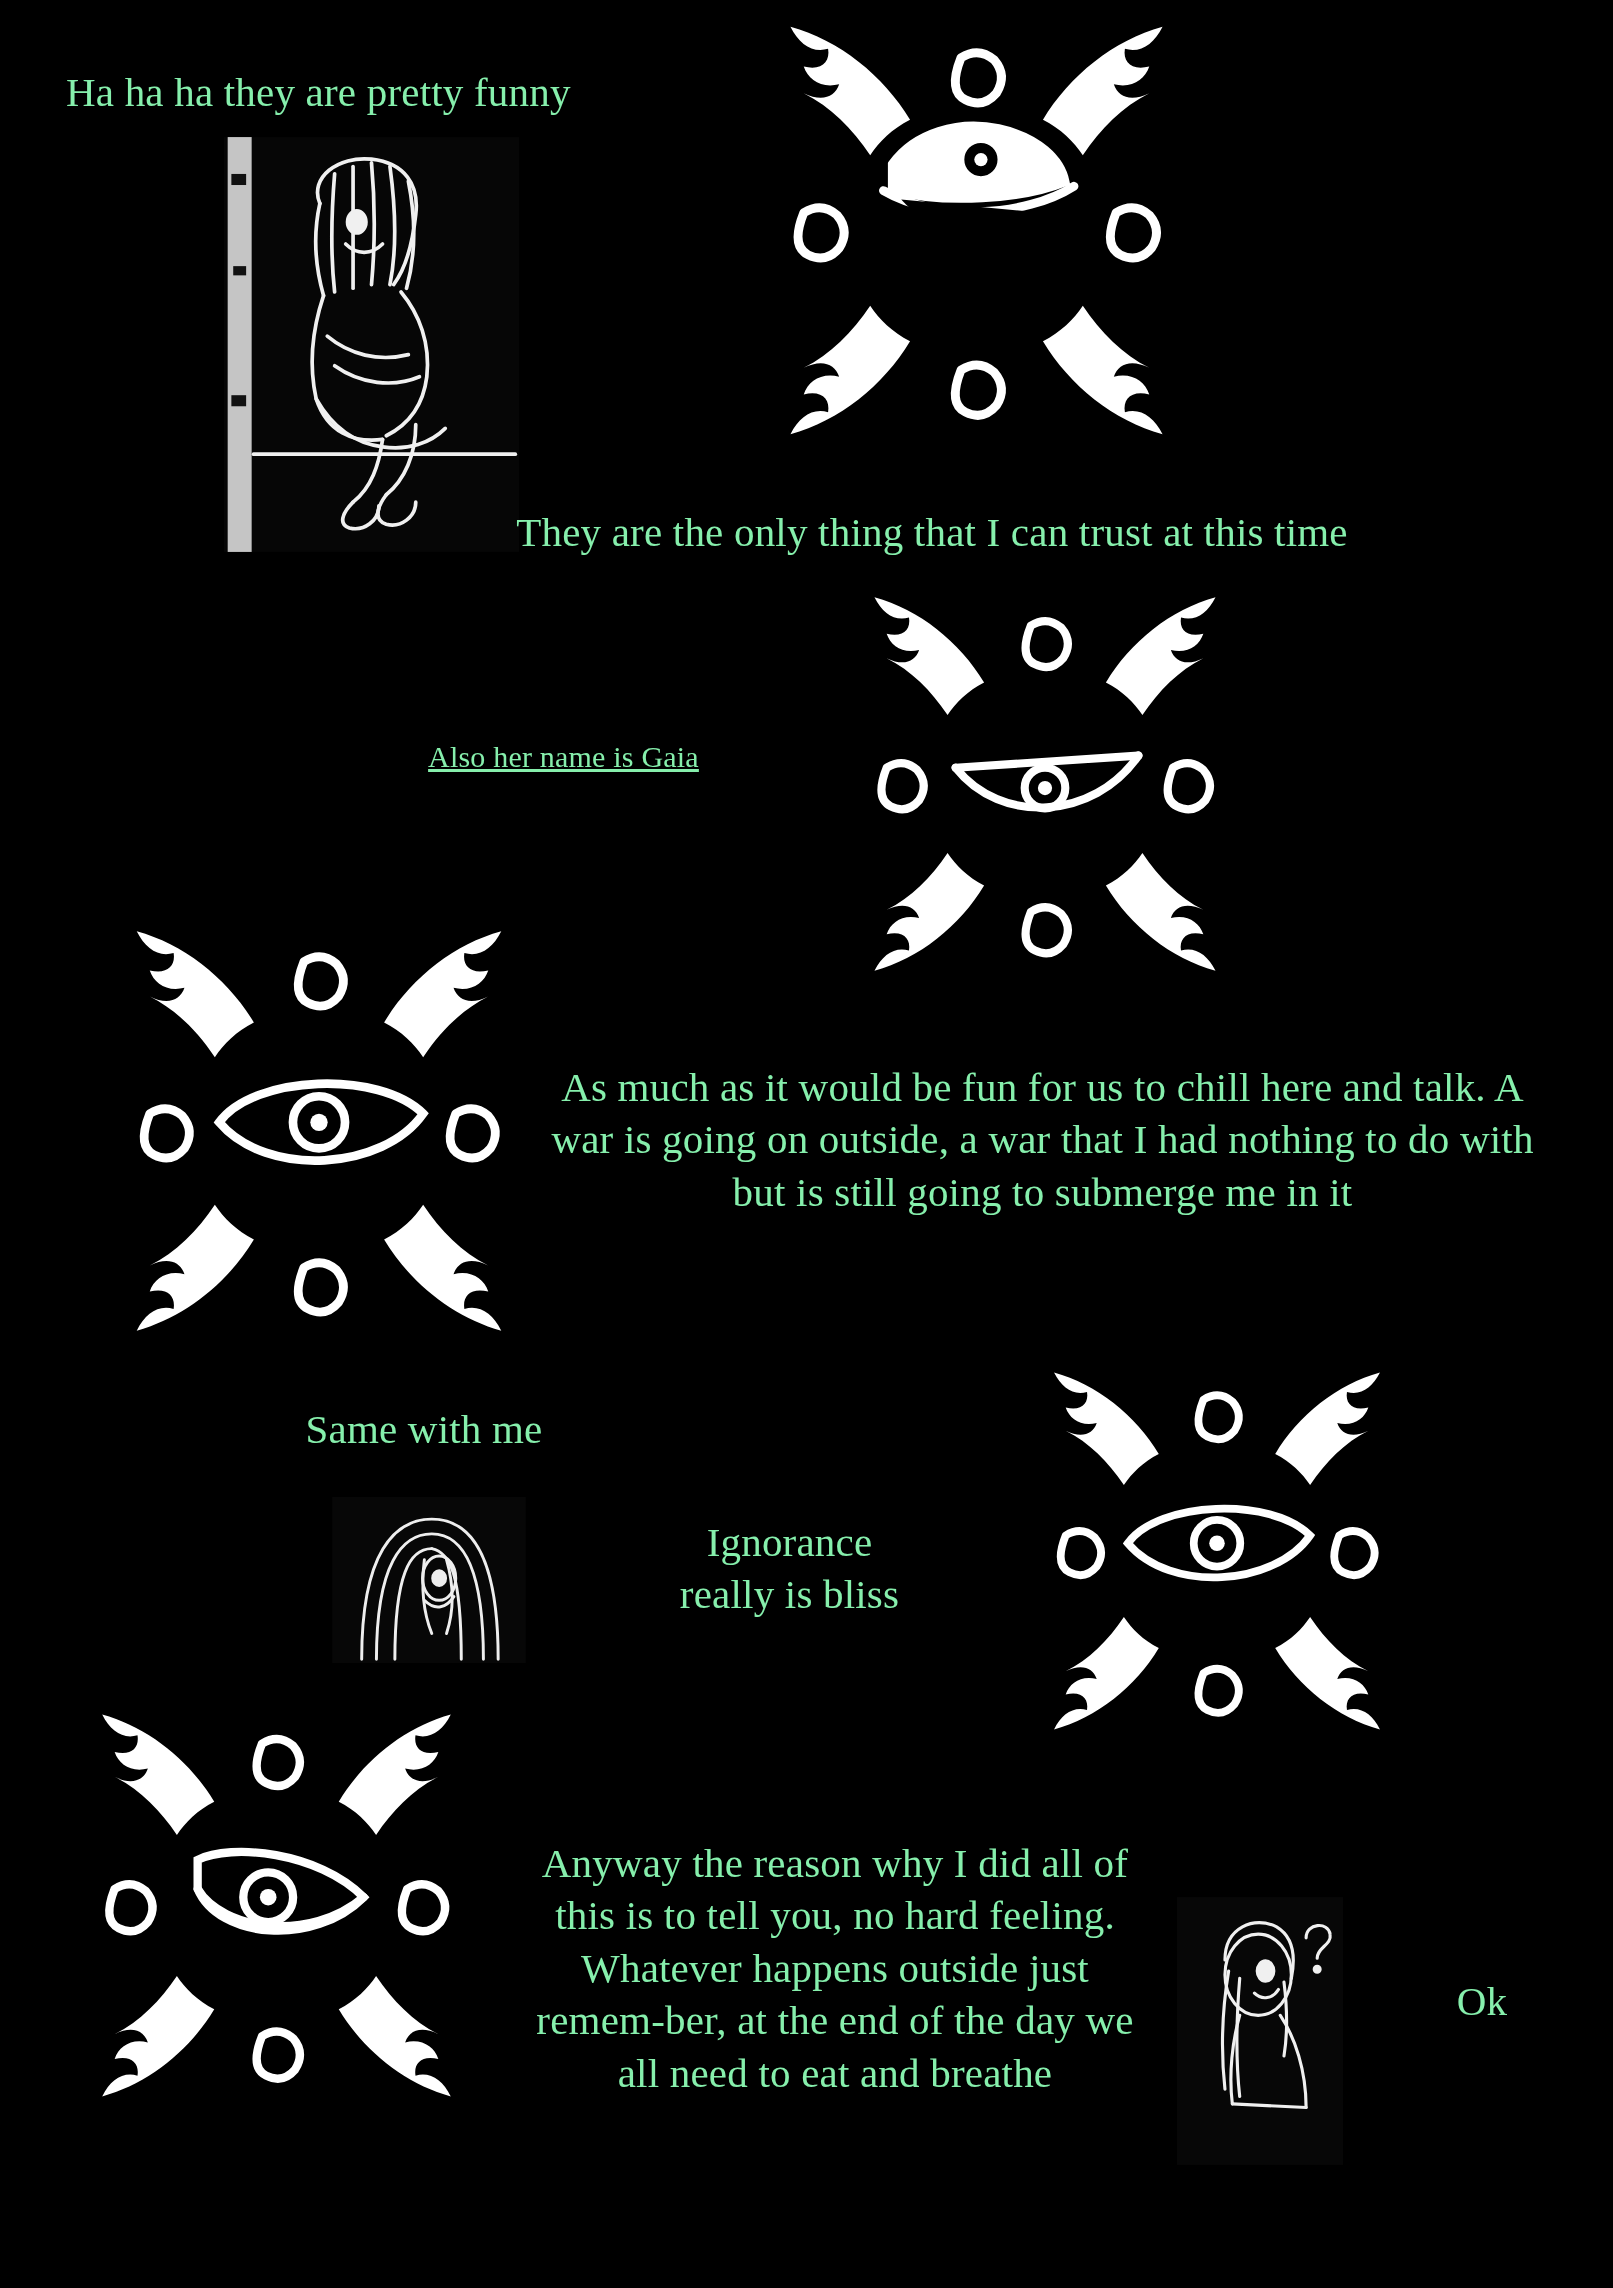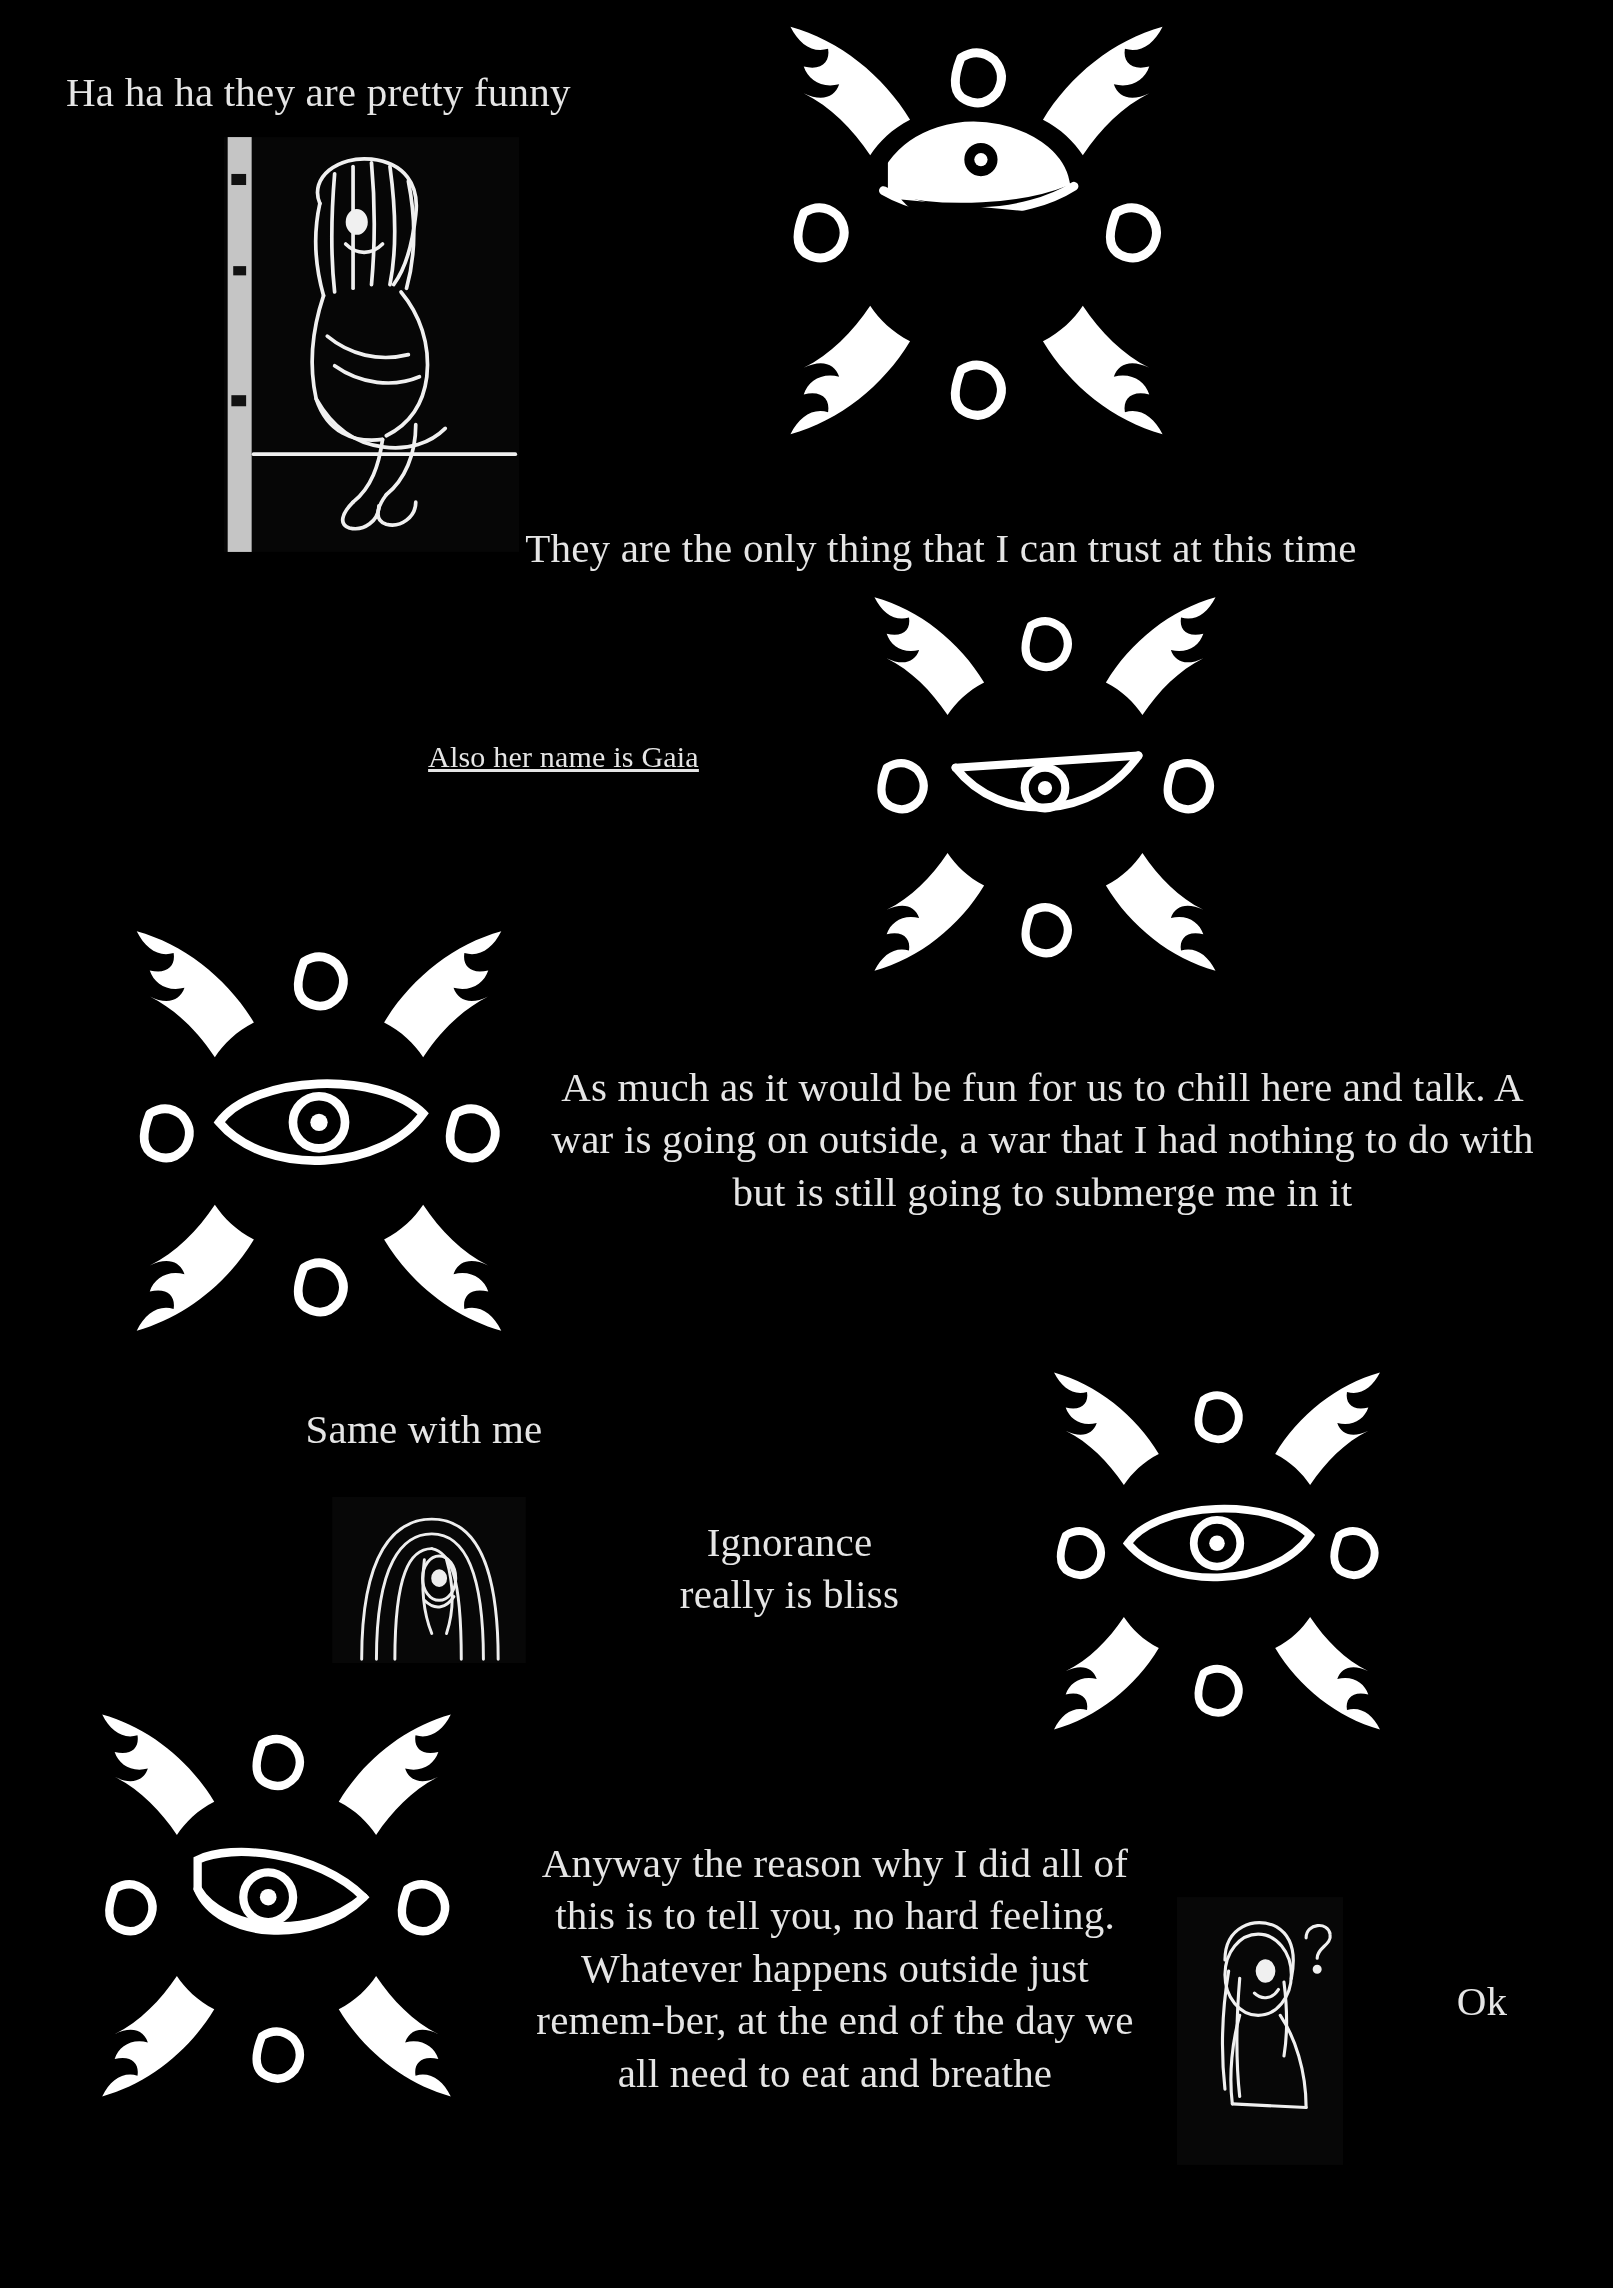--- a/index.html
+++ b/index.html
@@ -15,21 +15,21 @@
     font-family: "Liberation Serif", serif;
     color: #ffffff;
   }
   .page {
     position: absolute;
     inset: 0;
     background: #000000;
   }
   .txt {
     position: absolute;
-    color: #e5e5e5;
+    color: #86efac;
     font-family: "Liberation Serif", serif;
     line-height: 1.28;
     text-align: center;
     white-space: pre-wrap;
     letter-spacing: 0.2px;
   }
   
   .creature {
     position: absolute;
     transform-origin: 50% 50%;
@@ -247,21 +247,21 @@
         <path d="M30 112 L70 114"></path>
 
         <path d="M70 22 C70 14 82 13 83 20 C84 26 76 27 76 33"></path>
         <circle cx="76" cy="39" r="1.6" fill="#f0f0f0"></circle>
       </g>
     </svg>
   </div>
 
   <div class="txt" style="left:66px; top:66px; width:683px; font-size:41px; text-align:left;">Ha ha ha they are pretty funny</div>
 
-  <div class="txt" style="left:387px; top:506px; width:1108px; font-size:41px;margin-top:16px;">They are the only thing that I can trust at this time</div>
+  <div class="txt" style="left:378px; top:506px; width:1108px; font-size:41px;">They are the only thing that I can trust at this time</div>
 
   <div class="txt" style="left:305px; top:738px; width:517px; font-size:30px;text-decoration:underline;">Also her name is Gaia</div>
 
   <div class="txt" style="left:258px; top:1403px; width:332px; font-size:41px;">Same with me</div>
 
   <div class="txt" style="left:535px; top:1061px; width:1015px; font-size:41px;">As much as it would be fun for us to chill here and talk. A war is going on outside, a war that I had nothing to do with but is still going to submerge me in it</div>
 
   <div class="txt" style="left:637px; top:1504px; width:305px; font-size:41px;margin-top:12px;">Ignorance
 really is bliss</div>
 

